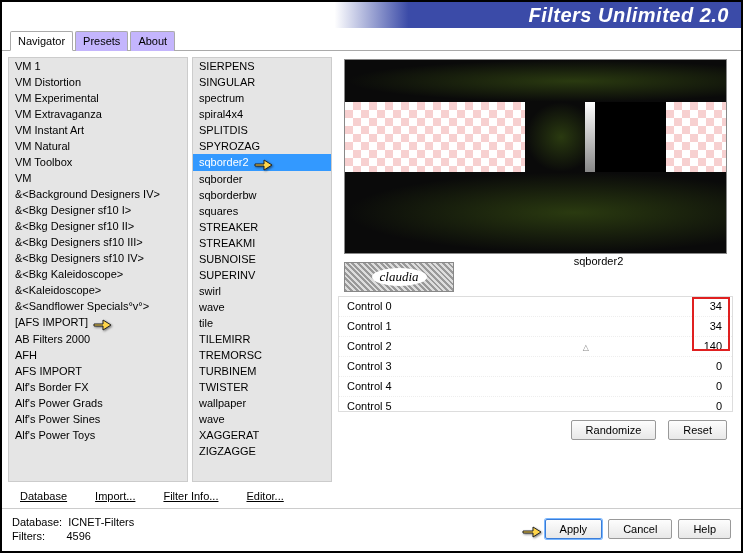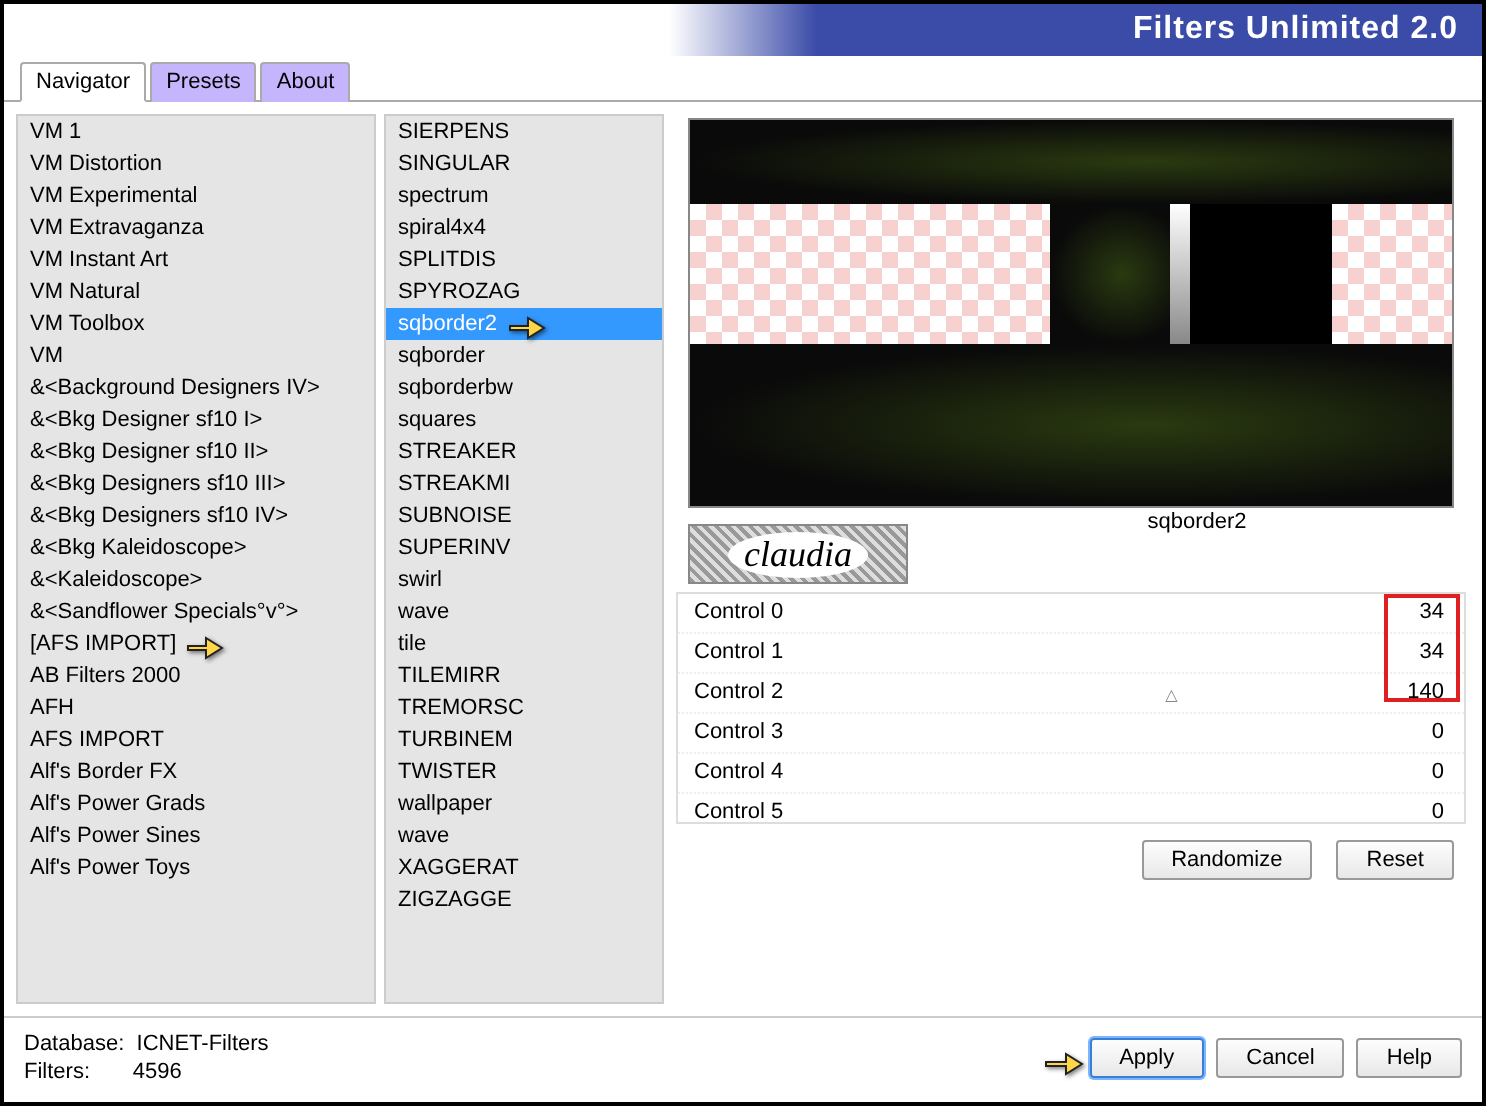--- a/index.html
+++ b/index.html
@@ -1,19 +1,19 @@
 <!DOCTYPE html>
 <html><head>
 <meta charset="utf-8">
 <style>
 * { box-sizing: border-box; margin: 0; padding: 0; }
 body { font-family: "Segoe UI", Tahoma, Arial, sans-serif; font-size: 11px; background: #000; width: 743px; height: 553px; overflow: hidden; }
 .outer { border: 2px solid #000; width: 743px; height: 553px; background: #fff; display: flex; flex-direction: column; }
 .titlebar { height: 26px; background: linear-gradient(to right, #fff 0%, #fff 45%, #3b4ba8 55%, #3b4ba8 100%); display: flex; align-items: center; justify-content: flex-end; padding-right: 12px; }
-.titlebar span { color: #fff; font-weight: bold; font-size: 16px; letter-spacing: 0.5px; }
+.titlebar span { color: #fff; font-weight: bold; font-style: italic; font-size: 20px; letter-spacing: 0.5px; }
 .tabs { display: flex; border-bottom: 1px solid #aaa; padding-left: 8px; margin-top: 2px; }
 .tab { padding: 3px 7px; border: 1px solid #aaa; border-bottom: none; background: #fff; margin-right: 2px; border-radius: 2px 2px 0 0; position: relative; top: 1px; cursor: pointer; }
 .tab.active { background: #fff; border-bottom: 1px solid #fff; z-index: 2; }
 .tab.inactive { background: #c4b5fd; }
 .main { display: flex; flex: 1; padding: 6px; gap: 4px; overflow: hidden; }
 .listcol { border: 1px solid #ccc; width: 180px; overflow-y: auto; overflow-x: hidden; background: #e5e5e5; }
 .listcol2 { width: 140px; }
 .listcol::-webkit-scrollbar { width: 16px; }
 .listcol::-webkit-scrollbar-track { background: #f0f0f0; border-left: 1px solid #ddd;}
 .listcol::-webkit-scrollbar-thumb { background: #cdcdcd; border: 1px solid #aaa;}
@@ -27,21 +27,21 @@
 .checker { position: absolute; background-image:
   linear-gradient(45deg, #f7d0d0 25%, transparent 25%),
   linear-gradient(-45deg, #f7d0d0 25%, transparent 25%),
   linear-gradient(45deg, transparent 75%, #f7d0d0 75%),
   linear-gradient(-45deg, transparent 75%, #f7d0d0 75%);
   background-size: 16px 16px;
   background-position: 0 0, 0 8px, 8px -8px, -8px 0;
   background-color: #fff;
 }
 .darkband { position: absolute; background: radial-gradient(ellipse at 60% 50%, #2a3a10 0%, #0a0a0a 70%); }
-.authortag { position: relative; width: 110px; height: 30px; margin: 2px 8px; background: repeating-linear-gradient(45deg,#999,#999 2px,#ddd 2px,#ddd 4px); border:1px solid #888; display:flex; align-items:center; justify-content:center; font-style: italic; font-family: cursive; font-size: 18px; }
+.authortag { position: relative; width: 110px; height: 30px; margin: 2px 8px; background: repeating-linear-gradient(45deg,#999,#999 2px,#ddd 2px,#ddd 4px); border:1px solid #888; display:flex; align-items:center; justify-content:center; font-style: italic; font-family: cursive; font-size: 13px; }
 .authortag span{ background:#fff; border-radius:50%; padding:1px 8px; }
 .filtername { text-align: center; padding: 2px 0 4px 0; margin-top:-30px; }
 .controls { border: 1px solid #ddd; margin: 0 2px; overflow-y: auto; height: 116px; background:#fff; }
 .crow { display: flex; justify-content: space-between; padding: 2px 10px 2px 8px; border-bottom: 1px dotted #eee; line-height:15px; position: relative; }
 .crow .v { width: 36px; text-align: right; }
 .highlight { position: absolute; right: 2px; top: 0; width: 38px; height: 54px; border: 2px solid #e02020; pointer-events: none; }
 .btnrow { display: flex; gap: 12px; padding: 6px 8px; justify-content: flex-end; }
 .btn { border: 1px solid #999; background: linear-gradient(#fdfdfd,#e8e8e8); padding: 3px 14px; border-radius: 2px; cursor: pointer; font-size: 11px; }
 .linkrow { display: flex; gap: 28px; padding: 2px 18px 6px 18px; border-top: 0; }
 .linkrow span { text-decoration: underline; cursor: pointer; }
@@ -179,20 +179,26 @@
           <div class="highlight" style="height: 54px;"></div>
         </div>
 
       <div class="btnrow">
         <button class="btn">Randomize</button>
         <button class="btn">Reset</button>
       </div>
     </div>
   </div>
 
+  <div class="linkrow">
+    <span>Database</span>
+    <span>Import...</span>
+    <span>Filter Info...</span>
+    <span>Editor...</span>
+  </div>
 
   <div class="footer">
     <div class="footer-left">
       <div><span>Database:</span>&nbsp;&nbsp;<span>ICNET-Filters</span></div>
       <div><span>Filters:</span>&nbsp;&nbsp;&nbsp;&nbsp;&nbsp;&nbsp;&nbsp;<span>4596</span></div>
     </div>
     <div class="footer-btns">
       <span class="pointer"><svg width="22" height="18" viewBox="0 0 22 18">
             <path d="M2 9 L12 9 L12 5 L20 10 L12 15 L12 11 L2 11 Z" fill="#ffd54a" stroke="#222" stroke-width="1"></path>
           </svg></span>

